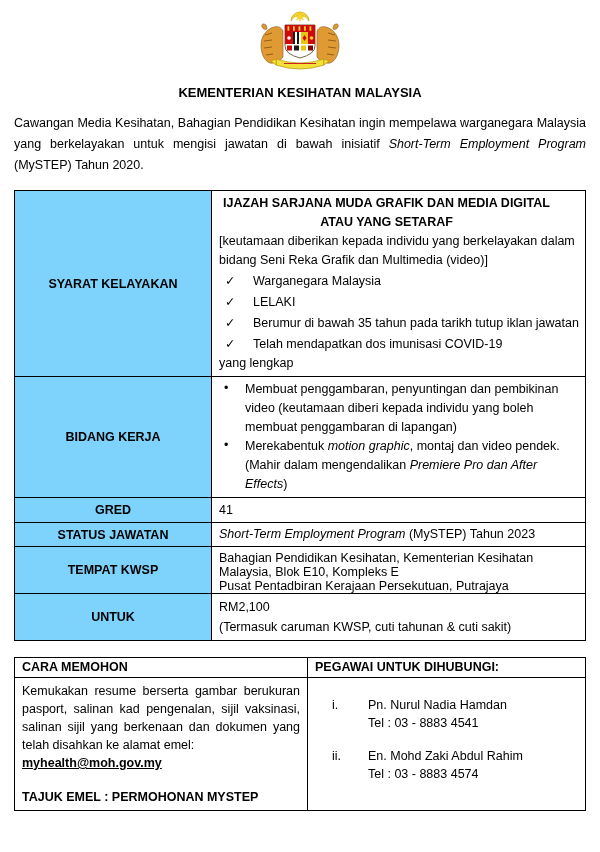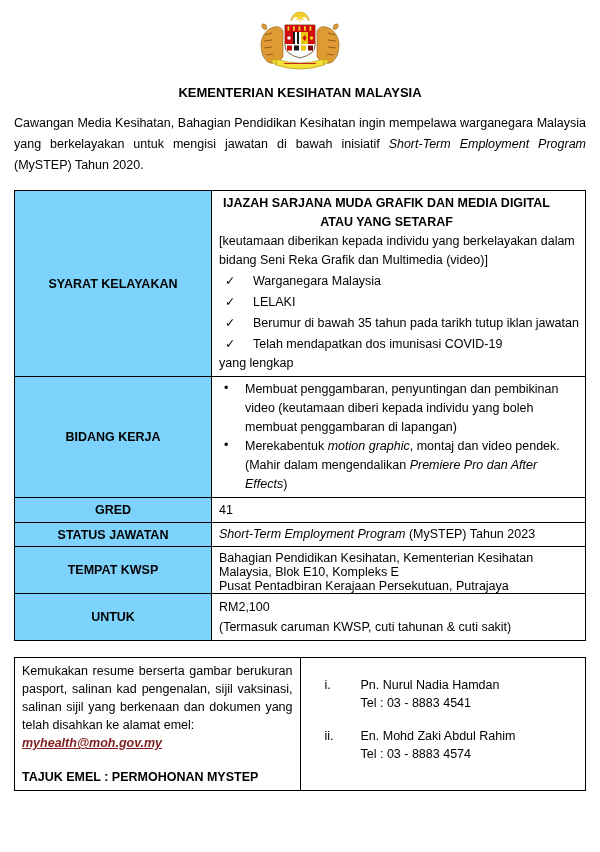--- a/index.html
+++ b/index.html
@@ -49,21 +49,21 @@
   .ital { font-style:italic; }
 
   
   .apply-table { margin-top:16px; }
   .apply-table .hdr td { font-weight:bold; padding:2px 7px; height:20px; line-height:15px; }
   .col-cara { width:293px; }
   .body-left {
     vertical-align:top; padding:4px 7px; line-height:18px; text-align:justify;
   }
   .email-line { margin-top:0; text-align:left; }
-  .email-link { color:#7f1d1d; font-weight:bold; text-decoration:underline; cursor:pointer;font-style:italic; }
+  .email-link { color:#000000; font-weight:bold; text-decoration:underline; cursor:pointer; }
   .subject-line { margin-top:16px; font-weight:bold; text-align:left; }
   .body-right { vertical-align:top; padding:18px 4px 4px 24px; }
   .contact { display:flex; line-height:18px; margin-bottom:15px; }
   .contact .num { width:36px; flex:none; }
 </style>
 </head>
 <body>
 
 <div class="page">
 
@@ -207,20 +207,24 @@
         <div>RM2,100</div>
         <div>(Termasuk caruman KWSP, cuti tahunan &amp; cuti sakit)</div>
       </td>
     </tr>
 
   </tbody>
     </table>
 
   <table class="apply-table">
     <tbody>
+        <tr class="hdr">
+      <td class="col-cara">CARA MEMOHON</td>
+      <td>PEGAWAI UNTUK DIHUBUNGI:</td>
+    </tr>
     <tr>
       <td class="body-left">
         <span>Kemukakan resume berserta gambar berukuran pasport, salinan kad pengenalan, sijil vaksinasi, salinan sijil yang berkenaan dan dokumen yang telah disahkan ke alamat emel:</span>
         <div class="email-line"><a class="email-link">myhealth@moh.gov.my</a></div>
         <div class="subject-line">TAJUK EMEL : PERMOHONAN MYSTEP</div>
       </td>
       <td class="body-right">
         <div class="contact">
           <span class="num">i.</span>
           <span>

